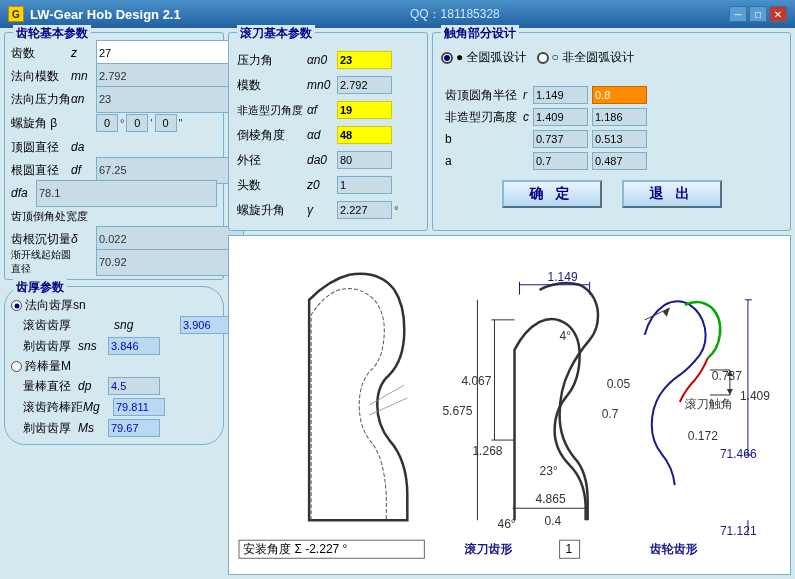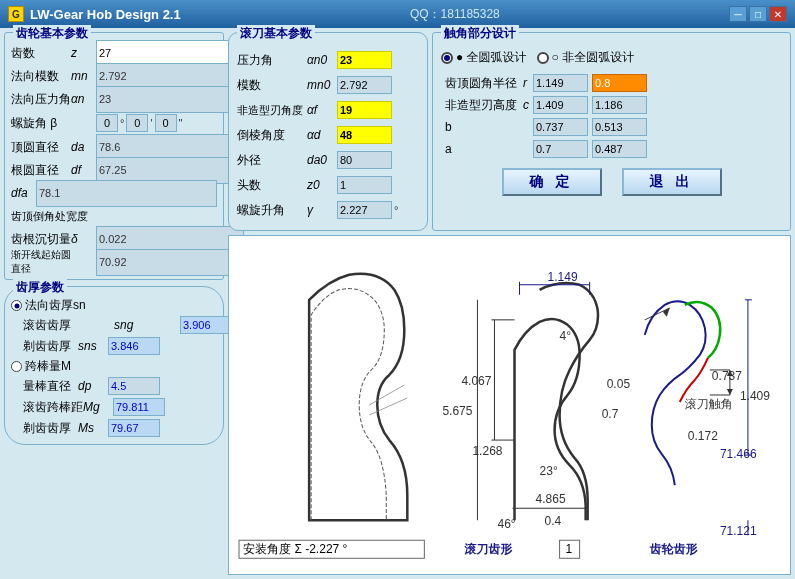--- a/index.html
+++ b/index.html
@@ -85,36 +85,36 @@
     }
 
     .top-right {
       display: flex;
       gap: 4px;
     }
 
     .middle-section {
       background: #d4e8f0;
       border: 1px solid #7ab0cc;
-      border-radius: 10px;
+      border-radius: 3px;
       padding: 10px 8px 6px;
       position: relative;
       min-width: 200px;
     }
 
     .touch-section {
       background: #d4e8f0;
       border: 1px solid #7ab0cc;
       border-radius: 3px;
       padding: 10px 8px 6px;
       position: relative;
       flex: 1;
     }
 
-    .radio-row { display: flex; align-items: flex-end; gap: 10px; margin-bottom: 6px; }
+    .radio-row { display: flex; align-items: flex-end; gap: 10px; margin-bottom: 18px; }
     .radio-group { display: flex; align-items: center; gap: 3px; cursor: pointer; }
     .radio-dot { width: 12px; height: 12px; border-radius: 50%; border: 2px solid #444; background: white; display: flex; align-items: center; justify-content: center; }
     .radio-dot.selected::after { content: ''; width: 6px; height: 6px; border-radius: 50%; background: #000080; display: block; }
     .touch-input { width: 55px; height: 18px; border: 1px solid #7ab0cc; background: #c8dce8; padding: 0 2px; font-size: 11px; }
     .touch-input.highlight { background: #ff8c00; color: white; border-color: #cc6600; }
 
     .btn-row { display: flex; justify-content: center; gap: 20px; margin-top: 8px; }
     .action-btn {
       width: 100px; height: 28px;
       background: linear-gradient(to bottom, #e8f4ff, #b8d8f0);
@@ -209,21 +209,20 @@
           <span class="param-unit">°</span>
           <input class="helix-input" value="0" style="margin-left: 2px;">
           <span class="param-unit">'</span>
           <input class="helix-input" value="0" style="margin-left: 2px;">
           <span class="param-unit">"</span>
         </div>
 
         <div class="param-row">
           <span class="param-label">顶圆直径</span>
           <span class="param-sym">da</span>
-          <input class="param-input readonly" value="78.6" readonly="" style="">
         </div>
 
         <div class="param-row">
           <span class="param-label">根圆直径</span>
           <span class="param-sym">df</span>
           <input class="param-input readonly" value="67.25" readonly="" style="">
         </div>
 
         <div class="param-row">
           <span class="param-sym">dfa</span>

